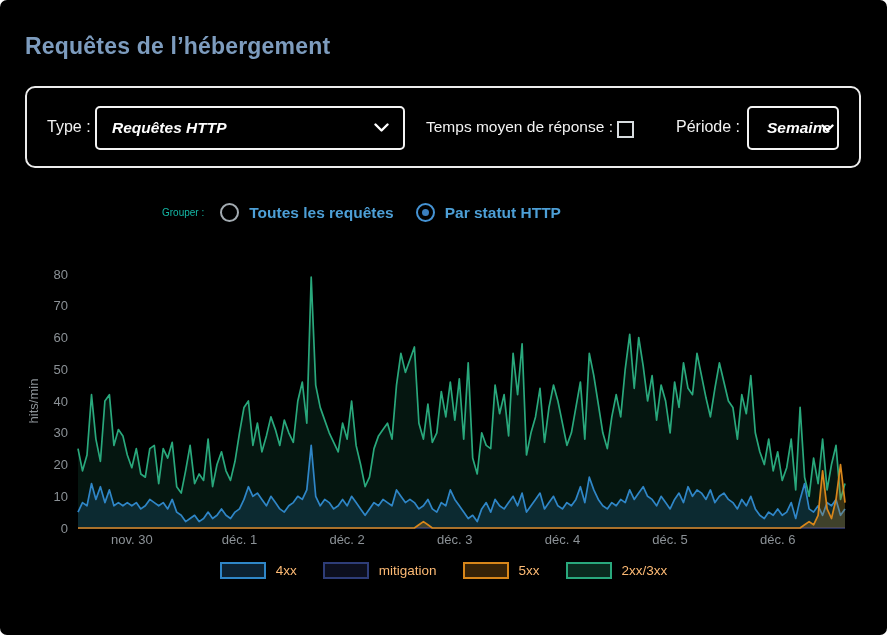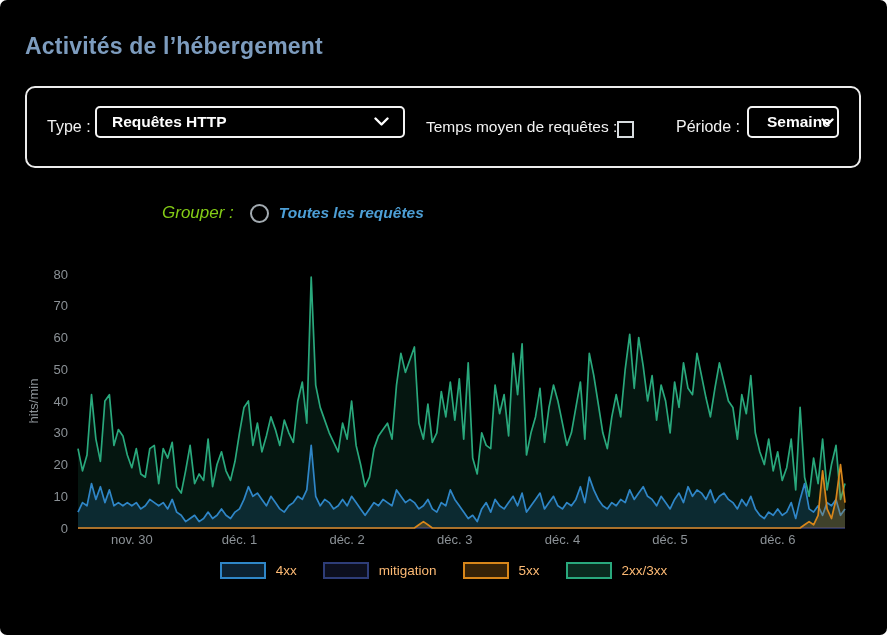--- a/index.html
+++ b/index.html
@@ -1,63 +1,63 @@
 <!DOCTYPE html>
 <html><head>
 <meta charset="utf-8">
 <style>
   html,body{margin:0;padding:0;background:#ffffff;font-family:"Liberation Sans",sans-serif;}
   .panel{position:relative;width:887px;height:635px;background:#000;border-radius:7px;overflow:hidden;color:#fff;}
   .page-title{position:absolute;left:25px;top:33px;font-size:23px;font-weight:bold;color:#7d9cbe;letter-spacing:.2px;}
   .filter-bar{position:absolute;left:25px;top:86px;width:836px;height:82px;border:2px solid #ececec;border-radius:10px;box-sizing:border-box;}
   .flabel{position:absolute;top:50%;transform:translateY(-50%);font-size:16px;color:#f2f2f2;white-space:nowrap;}
   .type-label{left:20px;}
-  .select{position:absolute;top:18px;height:32px;border:2px solid #f4f4f4;border-radius:5px;box-sizing:border-box;display:flex;align-items:center;cursor:pointer;background:#000;}
+  .select{position:absolute;top:18px;height:44px;border:2px solid #f4f4f4;border-radius:5px;box-sizing:border-box;display:flex;align-items:center;cursor:pointer;background:#000;font-style:italic;}
   .type-select{left:68px;width:310px;padding-left:15px;}
   .select .sel-text{font-size:15.5px;font-weight:bold;color:#fdfdfd;white-space:nowrap;}
   .type-select .chev{position:absolute;right:14px;top:50%;transform:translateY(-50%);}
   .resp-label{left:399px;font-size:15.5px;}
   .checkbox{position:absolute;left:590px;top:33px;width:13px;height:13px;border:2px solid #d8dcdf;background:transparent;cursor:pointer;}
   .period-label{left:649px;text-align:center;}
   .period-select{left:720px;width:92px;padding-left:18px;overflow:hidden;}
   .period-select .chev{position:absolute;right:3px;top:50%;transform:translateY(-50%);}
   .group-row{position:absolute;left:162px;top:203px;display:flex;align-items:center;gap:22px;}
-  .group-label{font-size:17px;color:#84cc16;margin-right:-6px;font-style:italic;}
+  .group-label{font-size:10px;color:#14b8a6;margin-right:-6px;}
   .radio-opt{display:flex;align-items:center;gap:10px;cursor:pointer;}
   .radio{width:15px;height:15px;border-radius:50%;border:2px solid #a3abb1;position:relative;flex:0 0 auto;}
   .radio.selected{border-color:#4593d4;}
   .radio.selected::after{content:"";position:absolute;left:50%;top:50%;width:7px;height:7px;margin:-3.5px 0 0 -3.5px;border-radius:50%;background:#3a7fbf;}
-  .radio-label{font-size:15.5px;font-weight:bold;color:#4d9fd6;white-space:nowrap;font-style:italic;}
+  .radio-label{font-size:15.5px;font-weight:bold;color:#4d9fd6;white-space:nowrap;}
   .chart-svg{position:absolute;left:0;top:250px;}
   .chart-svg text{font-family:"Liberation Sans",sans-serif;fill:#8b9196;font-size:13px;}
   .legend{position:absolute;left:0;top:562px;width:887px;display:flex;justify-content:center;align-items:center;gap:26px;}
   .legend-item{display:flex;align-items:center;gap:10px;}
   .swatch{width:42px;height:13px;border:2px solid #555;box-sizing:content-box;}
   .legend-label{font-size:13.5px;color:#fdba74;}
 </style>
 </head>
 <body>
 
 <div class="panel">
 
-  <div class="page-title">Activités de l’hébergement</div>
+  <div class="page-title">Requêtes de l’hébergement</div>
 
   <div class="filter-bar">
     <span class="flabel type-label">Type :</span>
 
     <div class="select type-select">
       <span class="sel-text">Requêtes HTTP</span>
       <span class="chev">
         <svg width="15" height="10" viewBox="0 0 15 10">
             <path d="M1.5 1.5 L7.5 7.5 L13.5 1.5" stroke="#fff" stroke-width="2.4" fill="none" stroke-linecap="round" stroke-linejoin="round"></path>
           </svg>
       </span>
     </div>
 
-    <span class="flabel resp-label">Temps moyen de requêtes :</span>
+    <span class="flabel resp-label">Temps moyen de réponse :</span>
     <div class="checkbox" id="resp-checkbox"></div>
 
     <span class="flabel period-label">Période :</span>
 
     <div class="select period-select">
       <span class="sel-text">Semaine</span>
       <span class="chev">
         <svg width="13" height="9" viewBox="0 0 13 9">
             <path d="M1.5 1.5 L6.5 6.5 L11.5 1.5" stroke="#fff" stroke-width="2.4" fill="none" stroke-linecap="round" stroke-linejoin="round"></path>
           </svg>
@@ -66,20 +66,24 @@
   </div>
 
   <div class="group-row">
     <span class="group-label">Grouper :</span>
 
     <div class="radio-opt">
       <span class="radio"></span>
       <span class="radio-label">Toutes les requêtes</span>
     </div>
 
+    <div class="radio-opt">
+      <span class="radio selected"></span>
+      <span class="radio-label">Par statut HTTP</span>
+    </div>
 
   </div>
 
   <svg id="chart-svg" class="chart-svg" width="887" height="312" viewBox="0 0 887 312">
       <text x="68" y="282.5" text-anchor="end">0</text>
       <text x="68" y="250.75" text-anchor="end">10</text>
       <text x="68" y="219" text-anchor="end">20</text>
       <text x="68" y="187.25" text-anchor="end">30</text>
       <text x="68" y="155.5" text-anchor="end">40</text>
       <text x="68" y="123.75" text-anchor="end">50</text>

